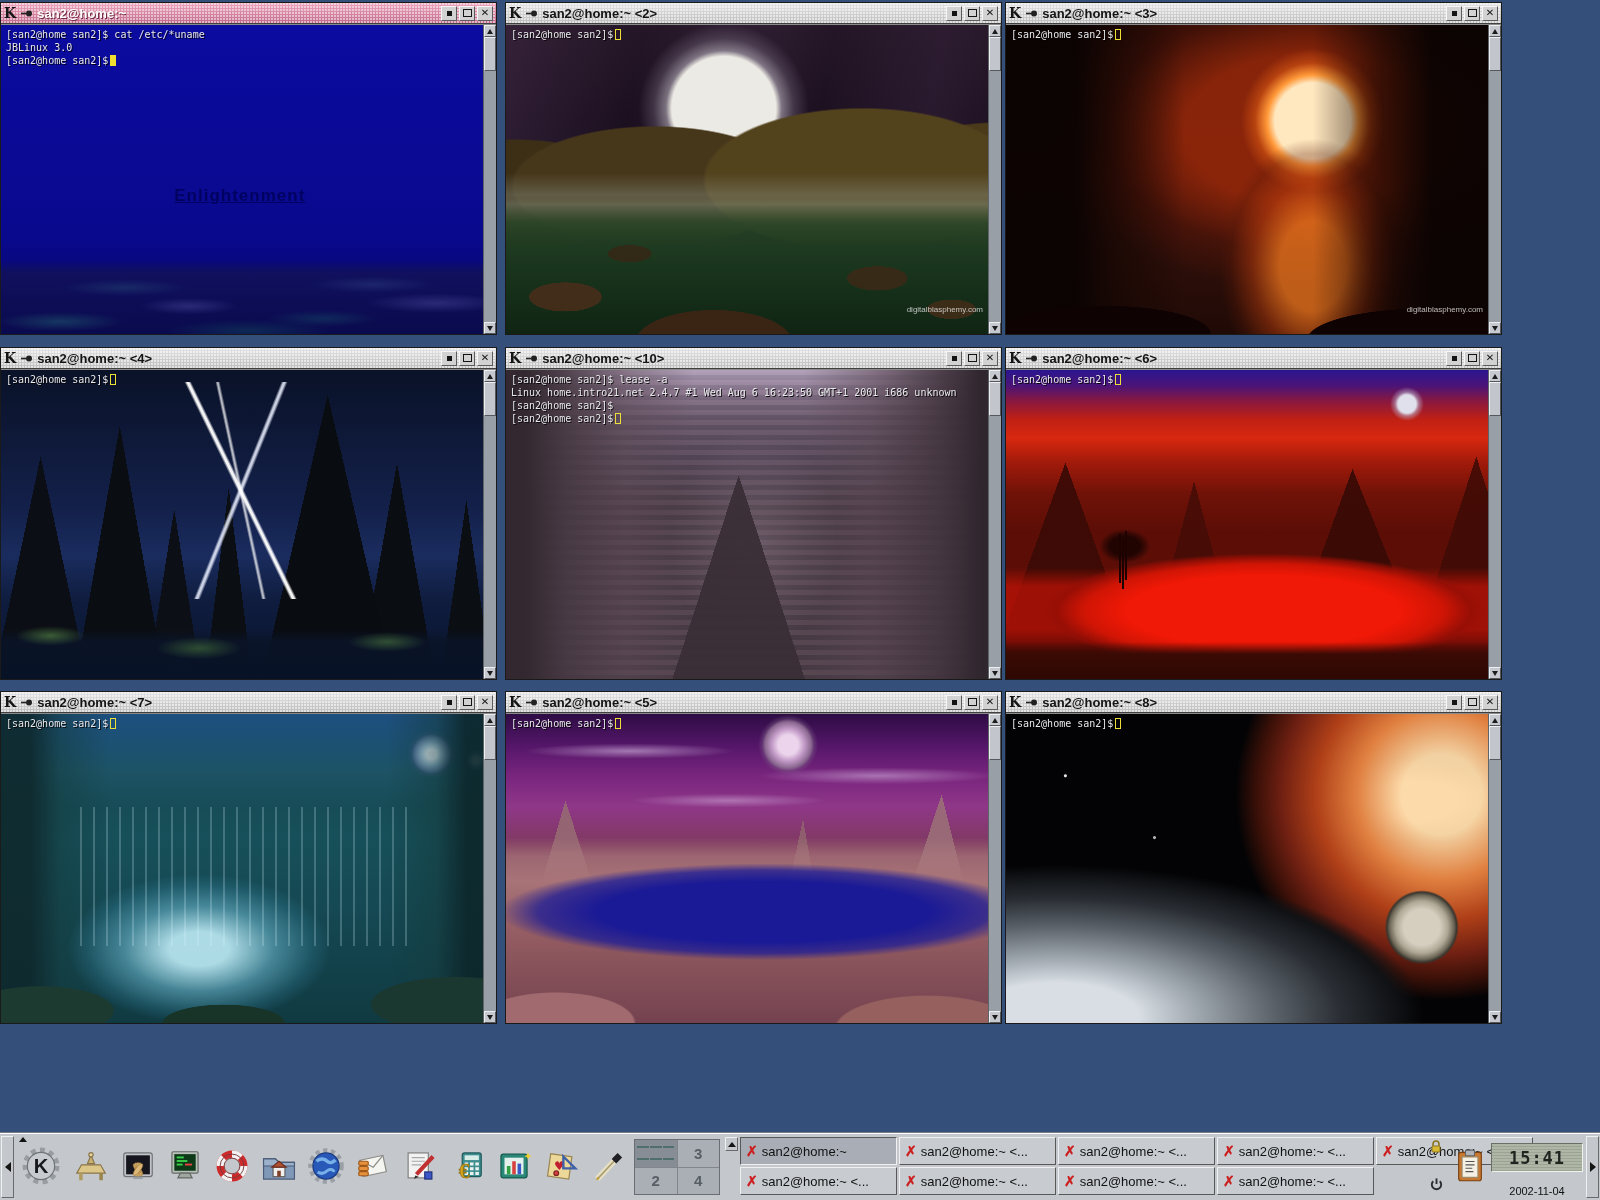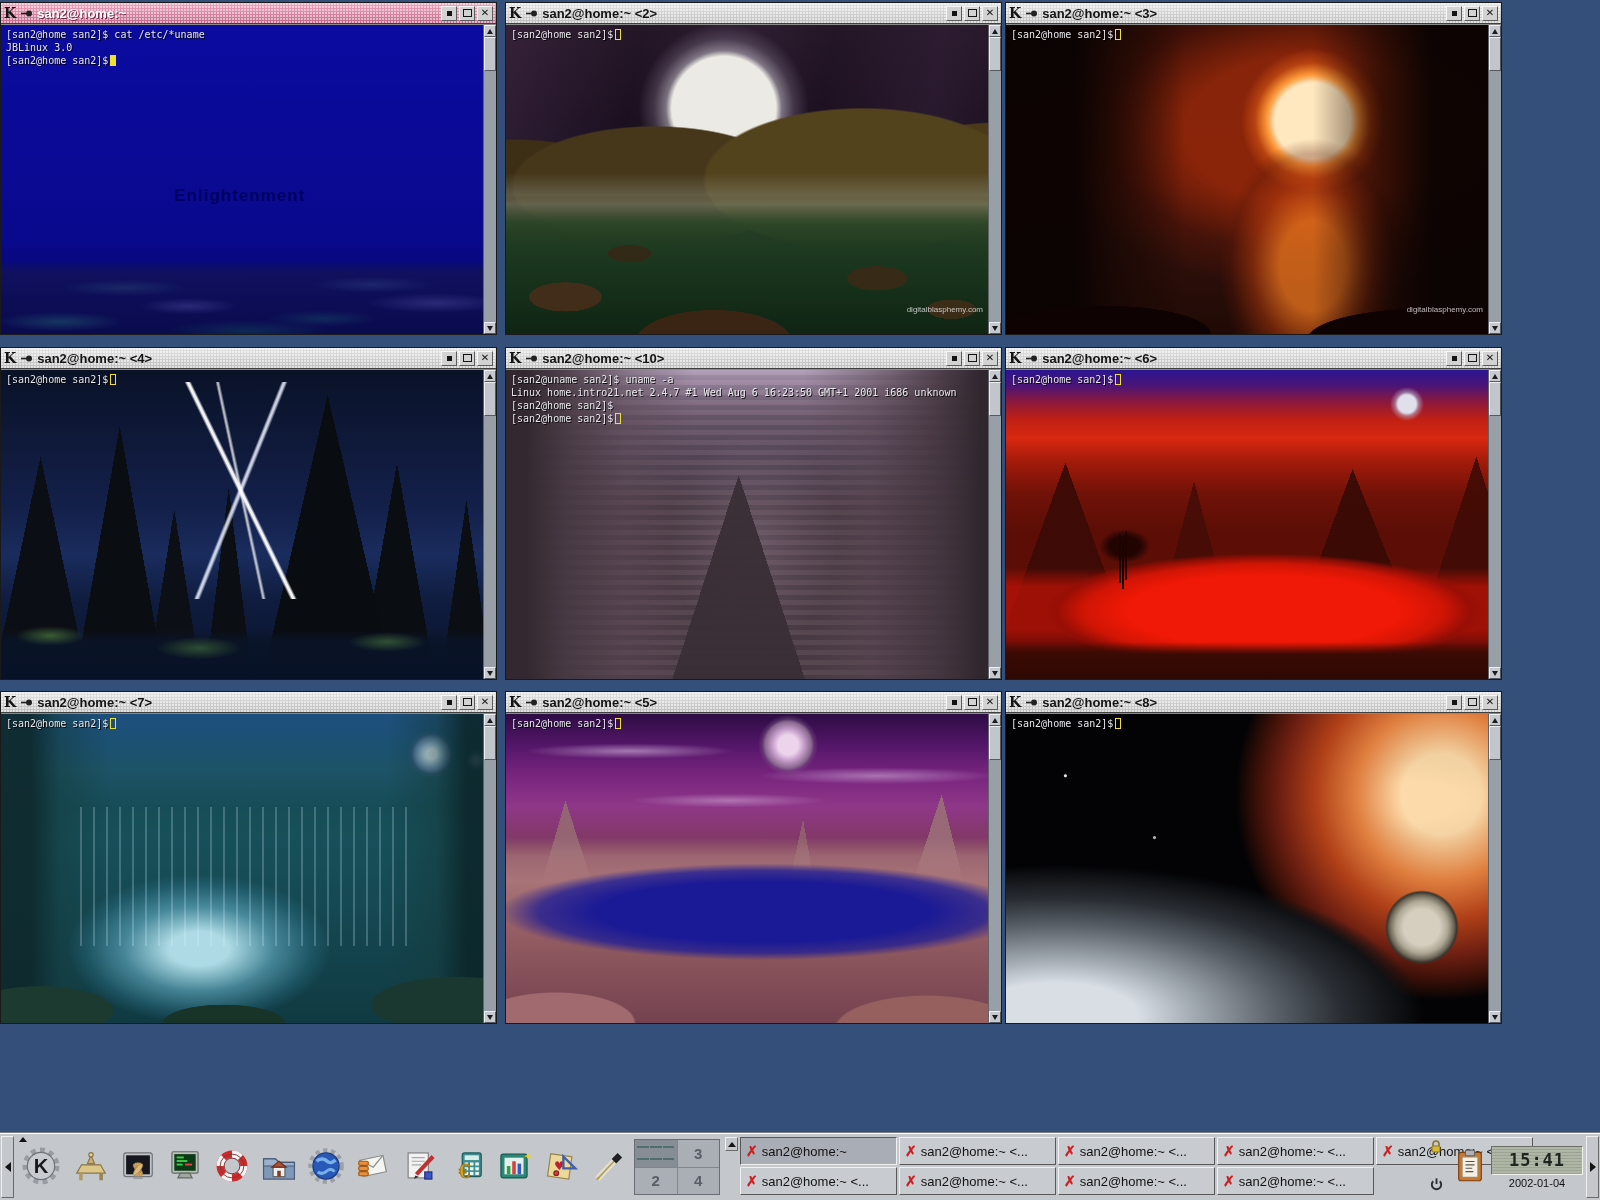--- a/index.html
+++ b/index.html
@@ -28,21 +28,21 @@
   .g-close{font:bold 10px "DejaVu Sans",sans-serif;color:#141414;line-height:1;}
 
   
   .term{flex:1;position:relative;overflow:hidden;border-top:1px solid #8a8a8a;background:#000;}
   .tlines{position:absolute;top:3px;left:5px;right:16px;z-index:3;font:10px/13px "DejaVu Sans Mono",monospace;
           color:#e8e8ec;text-shadow:1px 1px 0 rgba(0,0,0,.85);white-space:pre;}
   .cursor{display:inline-block;width:6px;height:11px;vertical-align:-2px;margin-left:2px;box-sizing:border-box;}
   .cursor.filled{background:#f0e030;}
   .cursor.hollow{border:1px solid #ecdf35;}
   .wm-center{position:absolute;left:35%;top:52%;z-index:2;font:bold 17px "Liberation Sans",sans-serif;
-             color:#000055;opacity:.8;letter-spacing:1px;}
+             color:#000055;opacity:.8;letter-spacing:1px;text-decoration:underline;}
   .wm-br{position:absolute;right:18px;bottom:20px;z-index:2;font:8px "Liberation Sans",sans-serif;color:rgba(255,255,255,.7);}
   .scrollbar{position:absolute;top:0;right:0;bottom:0;width:12px;background:#a8aeb4;border-left:1px solid #5f6468;
              display:flex;flex-direction:column;z-index:4;}
   .sb-btn{height:12px;flex:0 0 12px;background:#c6cad0;border:1px solid;border-color:#eceef0 #55585c #55585c #eceef0;
           display:flex;align-items:center;justify-content:center;box-sizing:border-box;}
   .sb-up{width:0;height:0;border-left:3px solid transparent;border-right:3px solid transparent;border-bottom:5px solid #1c1c1c;}
   .sb-down{width:0;height:0;border-left:3px solid transparent;border-right:3px solid transparent;border-top:5px solid #1c1c1c;}
   .sb-track{flex:1;background:#989fa6;}
   .sb-thumb{height:34px;background:#c2c6cc;border:1px solid;border-color:#eceef0 #55585c #55585c #eceef0;box-sizing:border-box;}
 
@@ -174,21 +174,21 @@
   .task-btn{width:157px;flex:0 0 157px;display:flex;align-items:center;gap:4px;padding:0 5px;box-sizing:border-box;
             background:#c8ccd0;border:1px solid;border-color:#f0f0f0 #585858 #585858 #f0f0f0;
             font:13px "Liberation Sans",sans-serif;color:#111;overflow:hidden;white-space:nowrap;}
   .task-btn.active{background:#a9adb5;border-color:#585858 #f0f0f0 #f0f0f0 #585858;}
   .task-x{color:#cc2020;font-weight:bold;font-size:14px;line-height:1;flex:0 0 auto;}
   .task-label{overflow:hidden;text-overflow:clip;}
   .tray{display:flex;align-items:stretch;gap:3px;padding:1px 2px;}
   .lockpower{width:26px;flex:0 0 26px;display:flex;flex-direction:column;justify-content:space-between;align-items:center;padding:2px 0;}
   .tray-btn{background:transparent;border:none;padding:0;display:flex;align-items:center;justify-content:center;}
   .klipper{width:36px;flex:0 0 36px;display:flex;align-items:center;justify-content:center;}
-  .clock{width:92px;flex:0 0 92px;display:flex;flex-direction:column;justify-content:center;gap:2px;background:transparent;border:none;padding:0;}
+  .clock{width:92px;flex:0 0 92px;display:flex;flex-direction:column;justify-content:flex-end;gap:13px;background:transparent;border:none;padding:0;}
   .clock-time{height:27px;display:flex;align-items:center;justify-content:center;
       font:bold 17px "DejaVu Sans Mono",monospace;letter-spacing:1px;color:#1e241e;
       background:#aeb6a6;background-image:repeating-linear-gradient(0deg, rgba(0,0,0,.1) 0 1px, transparent 1px 3px);
       border:1px solid;border-color:#6a6e64 #f0f2ec #f0f2ec #6a6e64;}
   .clock-date{font:11px "Liberation Sans",sans-serif;color:#111;text-align:center;}
 </style>
 </head>
 <body>
 
 <div class="screen">
@@ -364,21 +364,21 @@
           </button>
         <button class="wbtn">
             <i class="g-max"></i>
           </button>
         <button class="wbtn">
             <i class="g-close">✕</i>
           </button>
       </span>
     </div>
     <div class="term scene-canyon">
-      <div class="tlines"><div><span>[san2@uname san2]$ uname -a</span></div><div><span>Linux home.intro21.net 2.4.7 #1 Wed Aug 6 16:23:50 GMT+1 2001 i686 unknown</span></div><div><span>[san2@home san2]$</span></div><div><span>[san2@home san2]$</span><span class="cursor hollow"></span></div></div>
+      <div class="tlines"><div><span>[san2@home san2]$ lease -a</span></div><div><span>Linux home.intro21.net 2.4.7 #1 Wed Aug 6 16:23:50 GMT+1 2001 i686 unknown</span></div><div><span>[san2@home san2]$</span></div><div><span>[san2@home san2]$</span><span class="cursor hollow"></span></div></div>
       <div class="scrollbar">
           <span class="sb-btn">
             <i class="sb-up"></i>
           </span>
           <span class="sb-track">
             <span class="sb-thumb" style="display:block"></span>
           </span>
           <span class="sb-btn">
             <i class="sb-down"></i>
           </span>
@@ -774,21 +774,21 @@
       <button class="tray-btn klipper">
           <span><svg width="28" height="34" viewBox="0 0 24 30">
               <rect x="2" y="3" width="20" height="25" rx="2" fill="#c87830" stroke="#7a4010"></rect>
               <rect x="5" y="7" width="14" height="18" fill="#f4f0e4" stroke="#9a8a6a"></rect>
               <rect x="8" y="1" width="8" height="5" rx="1" fill="#b0b4b8" stroke="#606468"></rect>
               <path d="M8 11h8M8 14h8M8 17h6M8 20h7" stroke="#555" stroke-width="1"></path>
             </svg></span>
         </button>
       <button class="clock">
         <span class="clock-time">15:41</span>
-        <span class="clock-date">2002-01-04</span>
+        <span class="clock-date">2002-11-04</span>
       </button>
     </div>
 
     <button class="hide-btn">
         <i class="tri-r"></i>
       </button>
   </div>
 
 </div>
 

